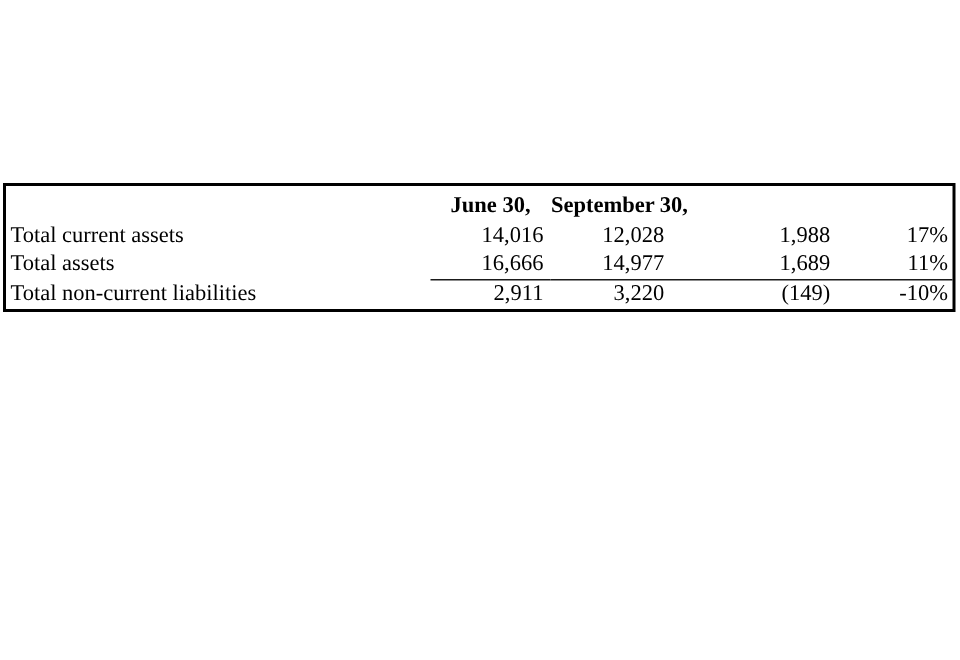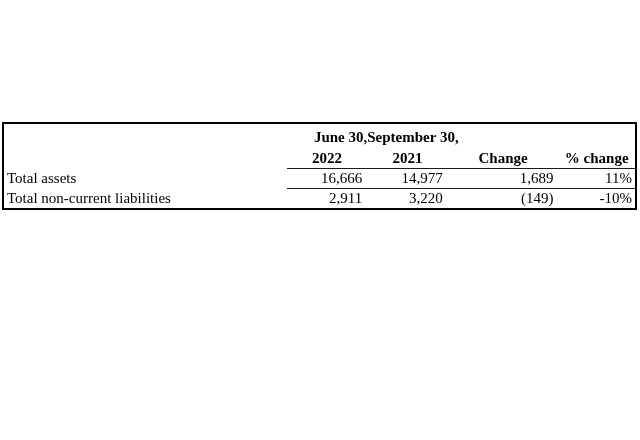--- a/index.html
+++ b/index.html
@@ -36,21 +36,21 @@
   col.c-change { width: 110px; }
   col.c-pct    { width: 76px; }
 
   th, td {
     padding: 0;
     font-weight: normal;
     white-space: nowrap;
     overflow: visible;
     vertical-align: middle;
   }
-  tr.hdr-row-1 th { height: 21px; padding-top: 3px; text-align: right; }
+  tr.hdr-row-1 th { height: 21px; padding-top: 3px; }
   tr.hdr-row-2 th { height: 20px; }
   tr.data-row td  { height: 19px; }
 
   th.hd {
     font-weight: bold;
     text-align: center;
   }
   td.num {
     text-align: right;
     padding-right: 5px;
@@ -81,29 +81,29 @@
         <col class="c-pct">
     </colgroup>
     <thead>
       <tr class="hdr-row-1">
         <th class="lbl"></th>
         <th class="hd">June 30,</th>
         <th class="hd">September 30,</th>
         <th class="hd"></th>
         <th class="hd"></th>
       </tr>
-      <tr class="hdr-row-2">
-        <th class="lbl"></th>
-        <th class="hd">2022</th>
-        <th class="hd">2021</th>
-        <th class="hd">Change</th>
-        <th class="hd">% change</th>
-      </tr>
     </thead>
     <tbody>
+      <tr class="data-row">
+        <td class="lbl">Total current assets</td>
+        <td class="num">14,016</td>
+        <td class="num">12,028</td>
+        <td class="num">1,988</td>
+        <td class="num last">17%</td>
+      </tr>
       <tr class="data-row rule-below">
         <td class="lbl">Total assets</td>
         <td class="num">16,666</td>
         <td class="num">14,977</td>
         <td class="num">1,689</td>
         <td class="num last">11%</td>
       </tr>
       <tr class="data-row">
         <td class="lbl">Total non-current liabilities</td>
         <td class="num">2,911</td>

